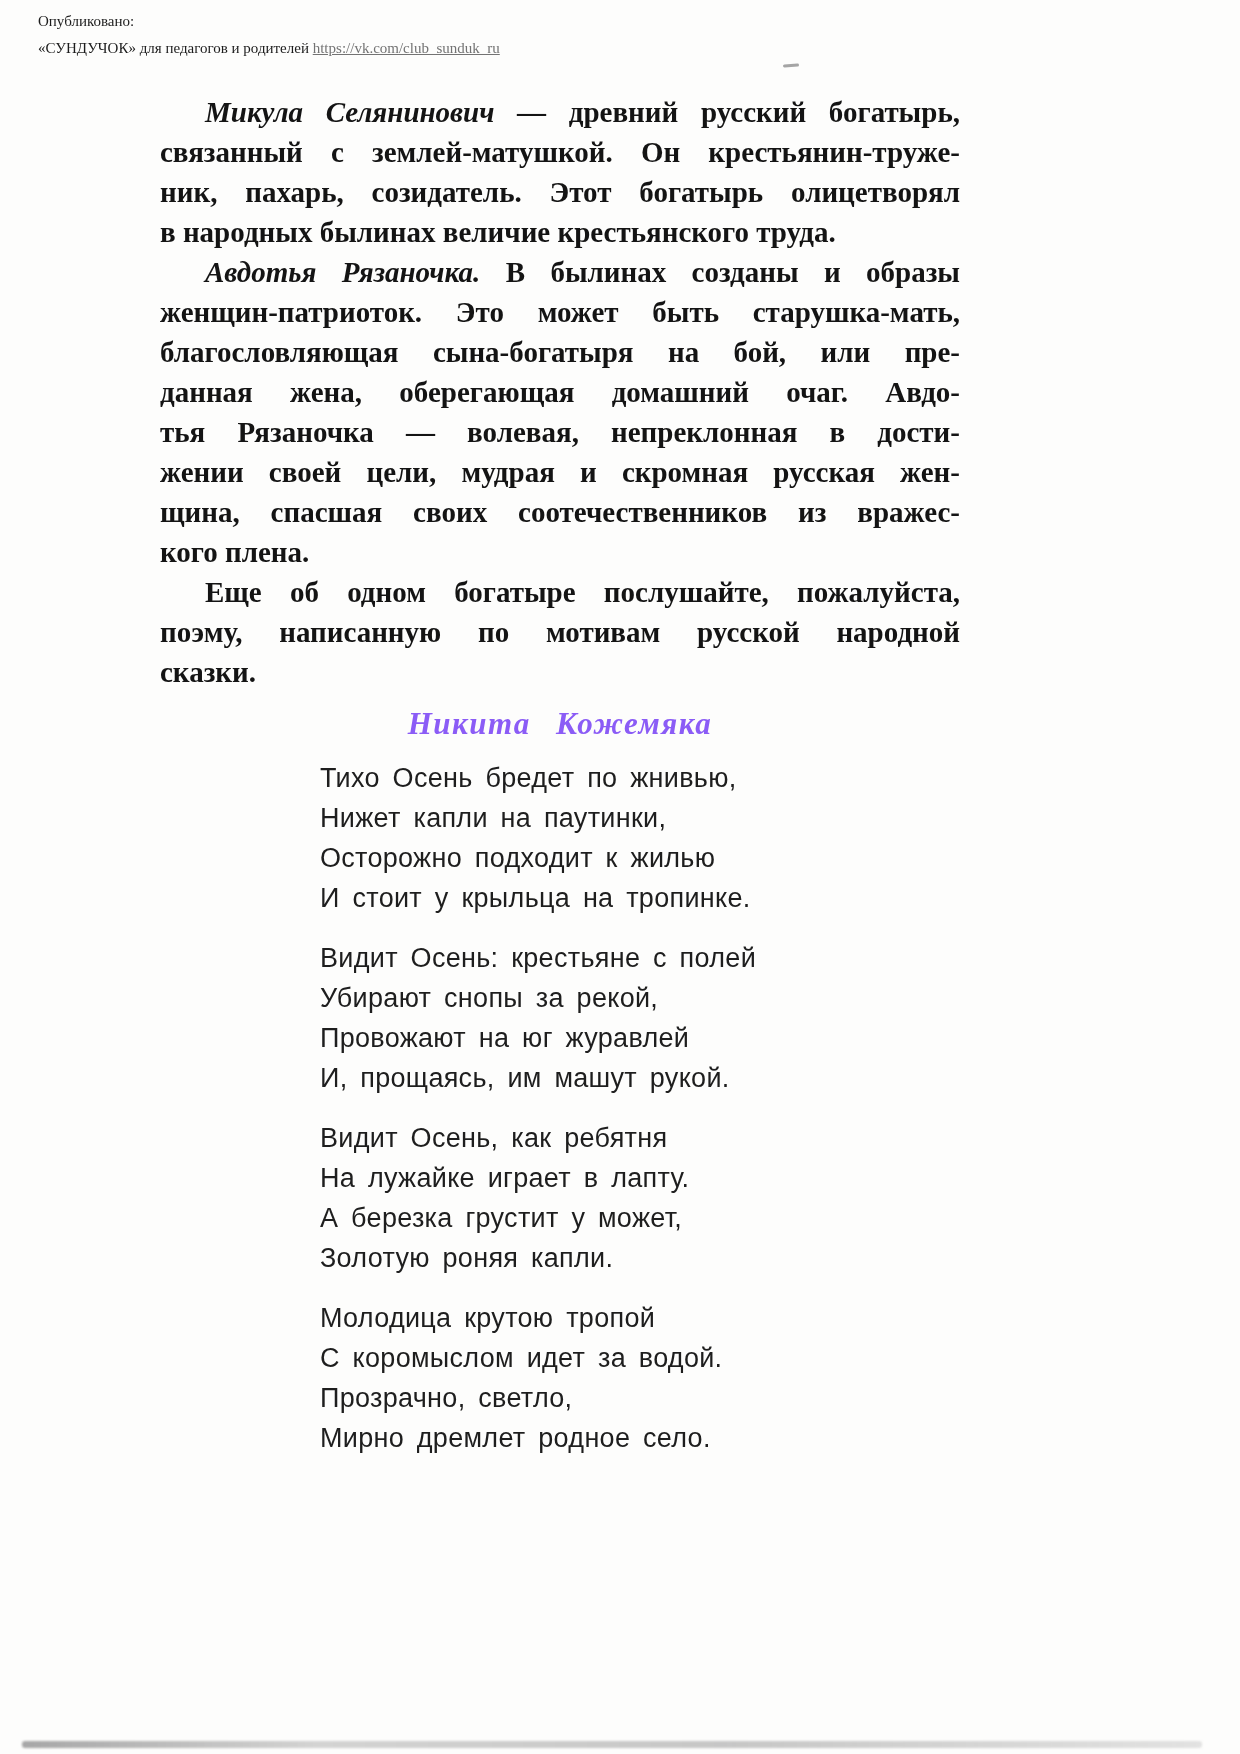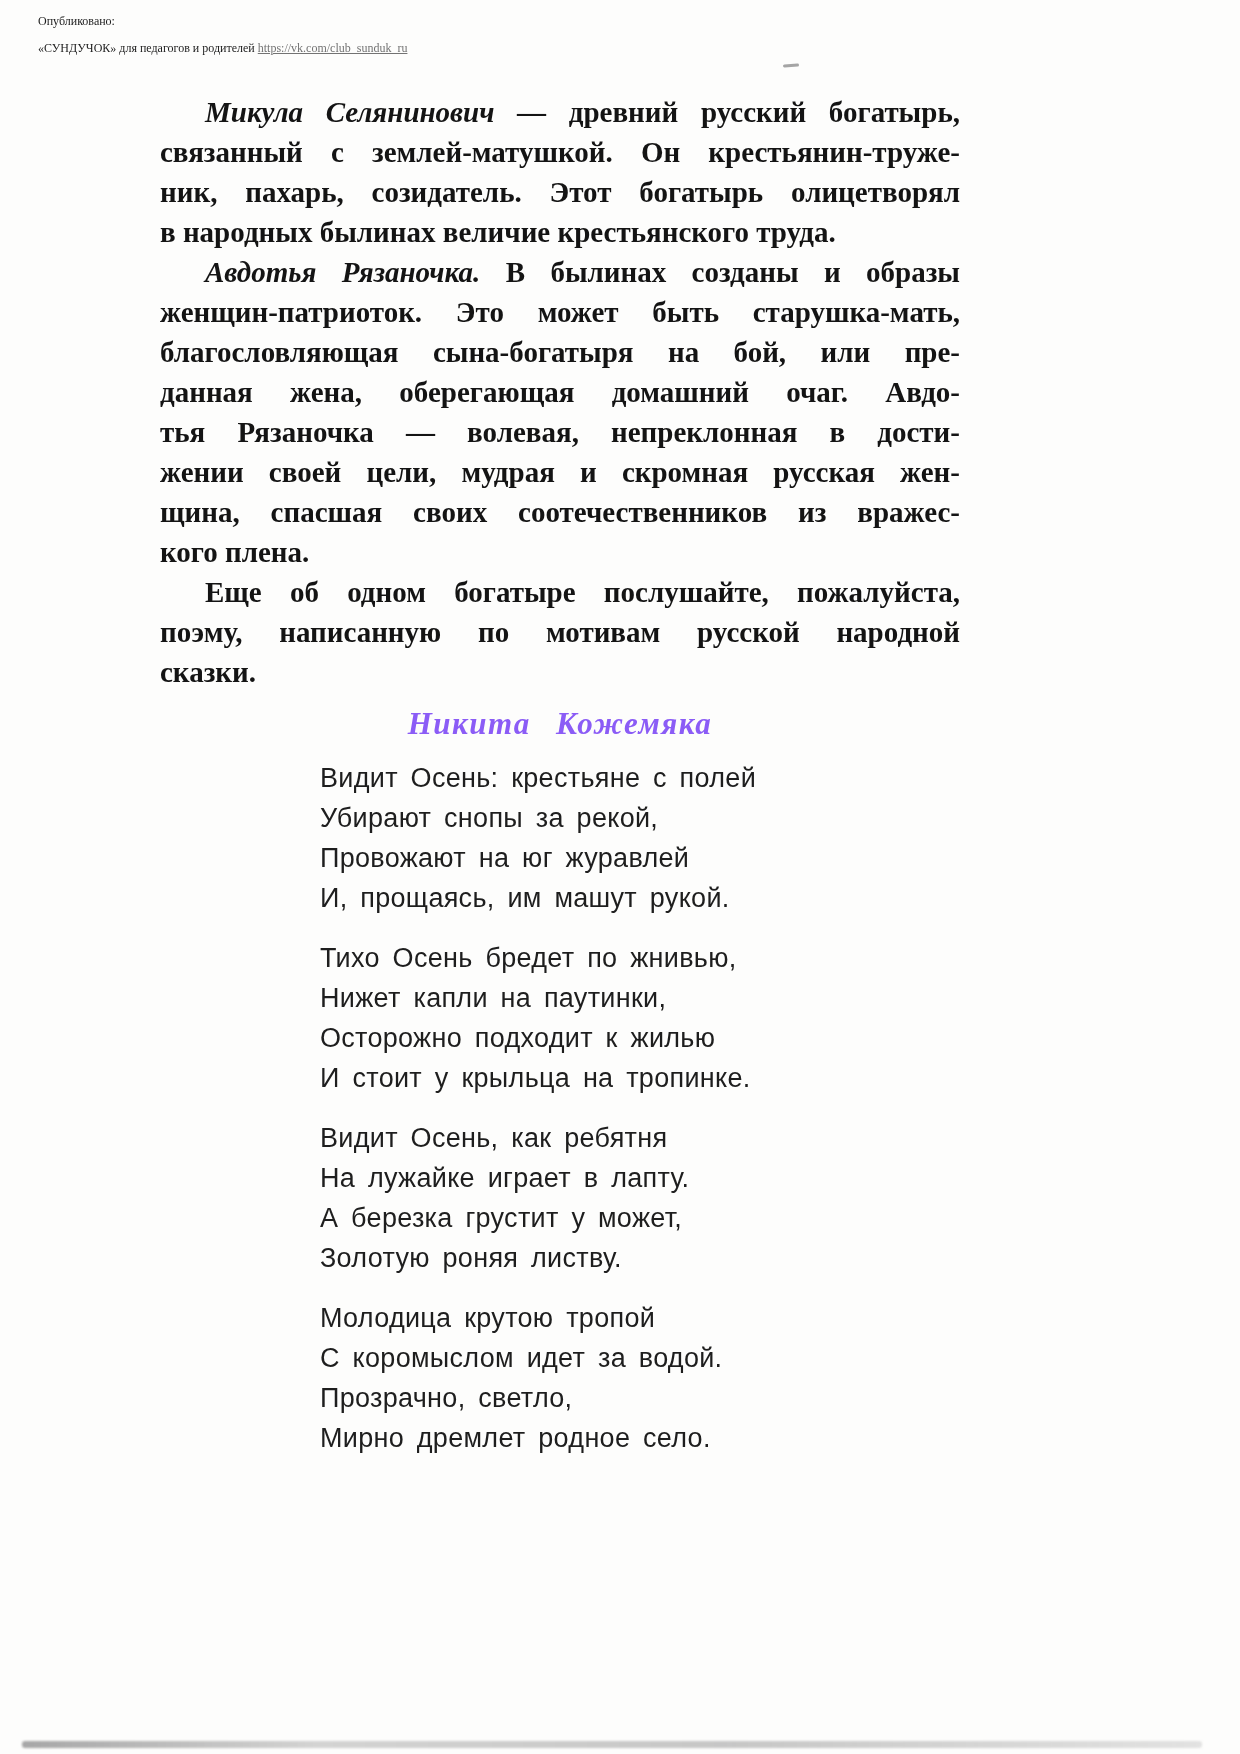--- a/index.html
+++ b/index.html
@@ -8,21 +8,21 @@
     width:1240px; height:1754px;
     margin:0 auto;
     background:#fdfdfc;
     overflow:hidden;
     font-family:"Liberation Serif", serif;
     color:#161616;
   }
   
   .scan-header {
     padding:8px 0 0 38px;
-    font-size:12px;
+    font-size:15px;
     line-height:27px;
     color:#1c1c1c;
   }
   .scan-header a {
     color:#737373;
     text-decoration:underline;
     cursor:pointer;
   }
   
   .column {
@@ -114,36 +114,36 @@
           <div class="line just first"><span>Еще об одном богатыре послушайте, пожалуйста,</span></div>
           <div class="line just"><span>поэму, написанную по мотивам русской народной</span></div>
           <div class="line"><span>сказки.</span></div>
         </div>
       </div>
 
     <div class="poem-title">Никита Кожемяка</div>
 
     <div class="poem">
         <div class="stanza">
+          <div class="poem-line">Тихо Осень бредет по жнивью,</div>
+          <div class="poem-line">Нижет капли на паутинки,</div>
+          <div class="poem-line">Осторожно подходит к жилью</div>
+          <div class="poem-line">И стоит у крыльца на тропинке.</div>
+        </div>
+        <div class="stanza">
           <div class="poem-line">Видит Осень: крестьяне с полей</div>
           <div class="poem-line">Убирают снопы за рекой,</div>
           <div class="poem-line">Провожают на юг журавлей</div>
           <div class="poem-line">И, прощаясь, им машут рукой.</div>
         </div>
         <div class="stanza">
-          <div class="poem-line">Тихо Осень бредет по жнивью,</div>
-          <div class="poem-line">Нижет капли на паутинки,</div>
-          <div class="poem-line">Осторожно подходит к жилью</div>
-          <div class="poem-line">И стоит у крыльца на тропинке.</div>
-        </div>
-        <div class="stanza">
           <div class="poem-line">Видит Осень, как ребятня</div>
           <div class="poem-line">На лужайке играет в лапту.</div>
           <div class="poem-line">А березка грустит у может,</div>
-          <div class="poem-line">Золотую роняя листву.</div>
+          <div class="poem-line">Золотую роняя капли.</div>
         </div>
         <div class="stanza">
           <div class="poem-line">Молодица крутою тропой</div>
           <div class="poem-line">С коромыслом идет за водой.</div>
           <div class="poem-line">Прозрачно, светло,</div>
           <div class="poem-line">Мирно дремлет родное село.</div>
         </div>
       </div>
   </div>
 

